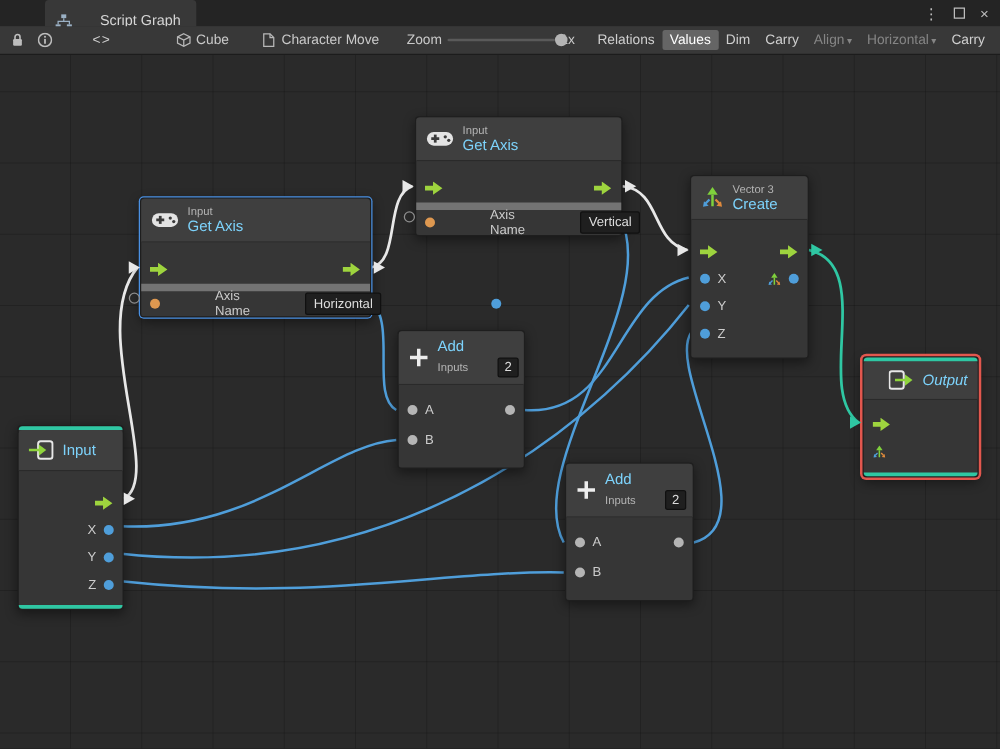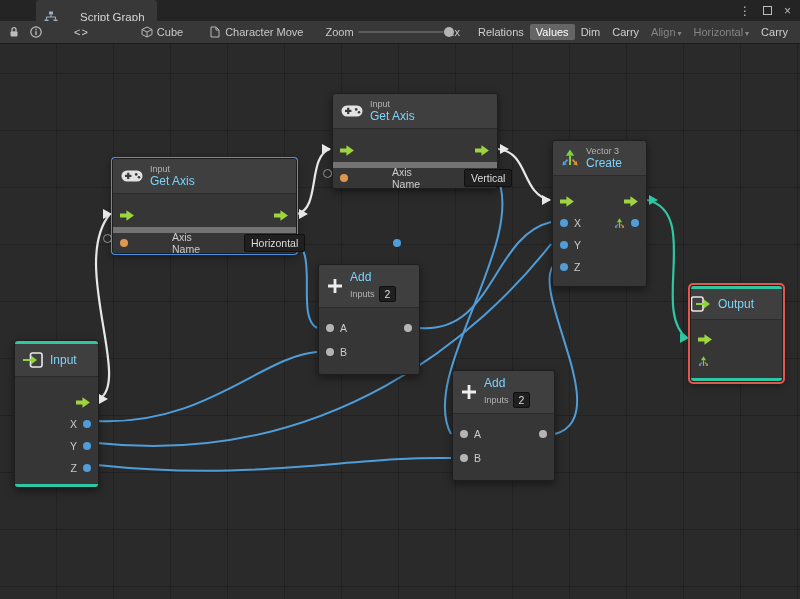--- a/index.html
+++ b/index.html
@@ -36,21 +36,21 @@
   svg.wires path { pointer-events:stroke; }
 
   
   .node { position:absolute; background:#363636; border:1px solid #1e1e1e; border-radius:3px; box-shadow:0 3px 9px rgba(0,0,0,0.45); color:#d2d2d2; z-index:2; }
   .node.selected { box-shadow:0 0 0 1px #4a90e2, 0 3px 9px rgba(0,0,0,0.45); }
   .node.highlight-red { box-shadow:0 0 0 2px #e2574e, 0 3px 9px rgba(0,0,0,0.45); }
   .node-header { display:flex; align-items:center; gap:7px; padding:5px 8px; background:#3f3f3f; border-bottom:1px solid #2a2a2a; border-radius:3px 3px 0 0; }
   .node-header.single { padding:8px 8px; }
   .node-kind { font-size:9px; color:#b3b3b3; line-height:10px; }
   .node-title { font-size:12px; color:#7dd3fc; line-height:14px; }
-  .inputs-line { display:flex; align-items:center; gap:4px; margin-top:2px; }
+  .inputs-line { display:flex; align-items:center; gap:23px; margin-top:2px; }
   .port-row { display:flex; align-items:center; gap:6px; padding:0 7px; height:24px; font-size:10.5px; color:#cccccc; }
   .row-22 { height:22px; }
   .value-row { height:26px; border-top:6px solid #737373;gap:44px; }
   .spacer { flex:1; }
   .dot { width:8px; height:8px; border-radius:50%; flex:0 0 auto; }
   .dot.blue { background:#4f9eda; }
   .dot.orange { background:#de9850; }
   .dot.gray { background:#b5b5b5; }
   .field { background:#1f1f1f; border:1px solid #101010; border-radius:2px; color:#dddddd; font-size:10.5px; padding:2px 6px; line-height:12px; }
   .field.small { padding:1px 5px; }
@@ -376,21 +376,21 @@
           <span class="spacer"></span>
           <span>Z</span>
           <span class="dot blue"></span>
         </div>
       </div>
       <div class="accent-bottom"></div>
     </div>
 
     <div class="node io highlight-red" style="left:690px; top:241px; width:93px; height:97px;">
       <div class="accent-top"></div>
-      <div class="node-header single" style="padding:7px 0;">
+      <div class="node-header single" style="padding:7px 20px;font-style:italic;">
         <svg class="ic" width="20" height="16">
             <use href="#i-io-out"></use>
           </svg>
         <div class="node-title">Output</div>
       </div>
       <div style="padding-top:8px;">
         <div class="port-row row-22">
           <svg class="ic" width="15" height="11">
               <use href="#i-exec"></use>
             </svg>

